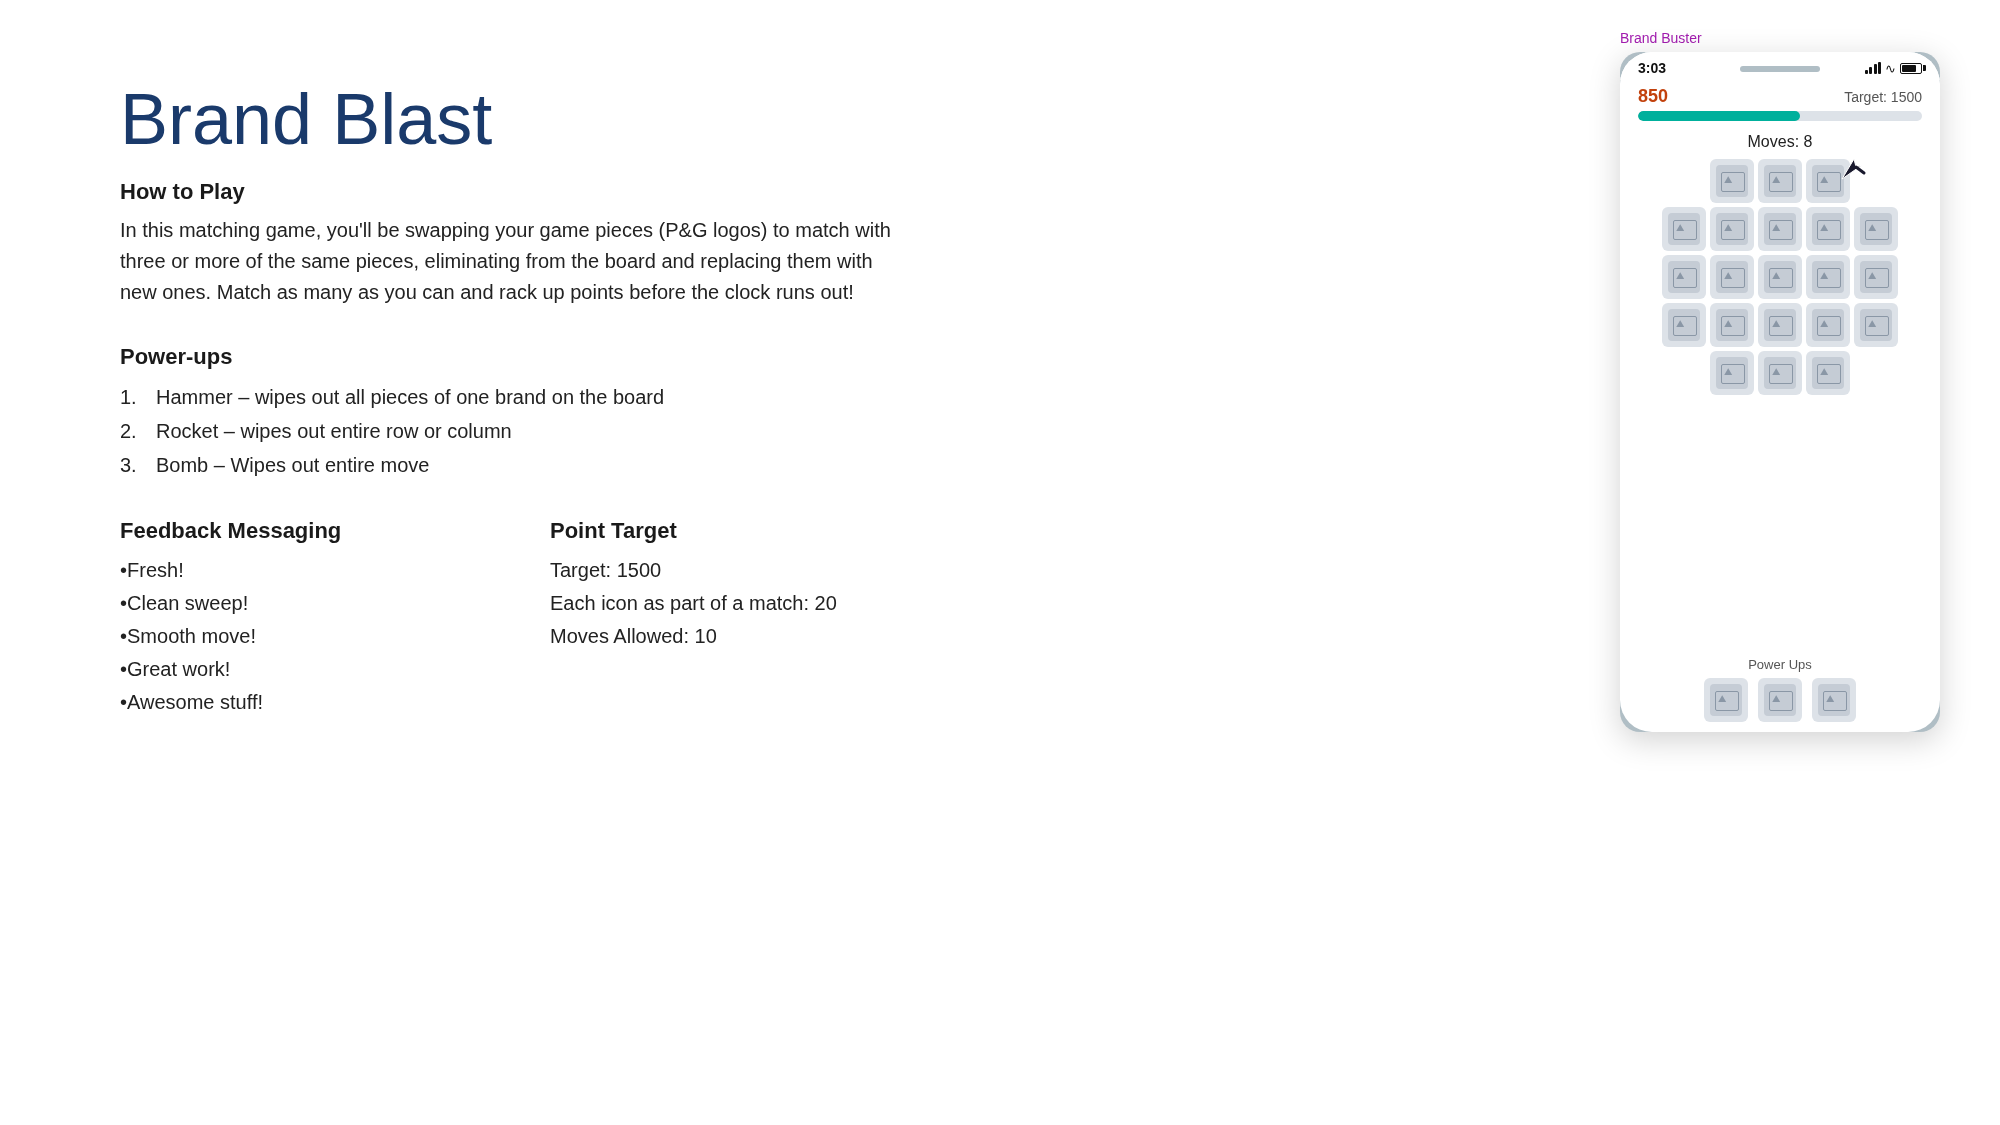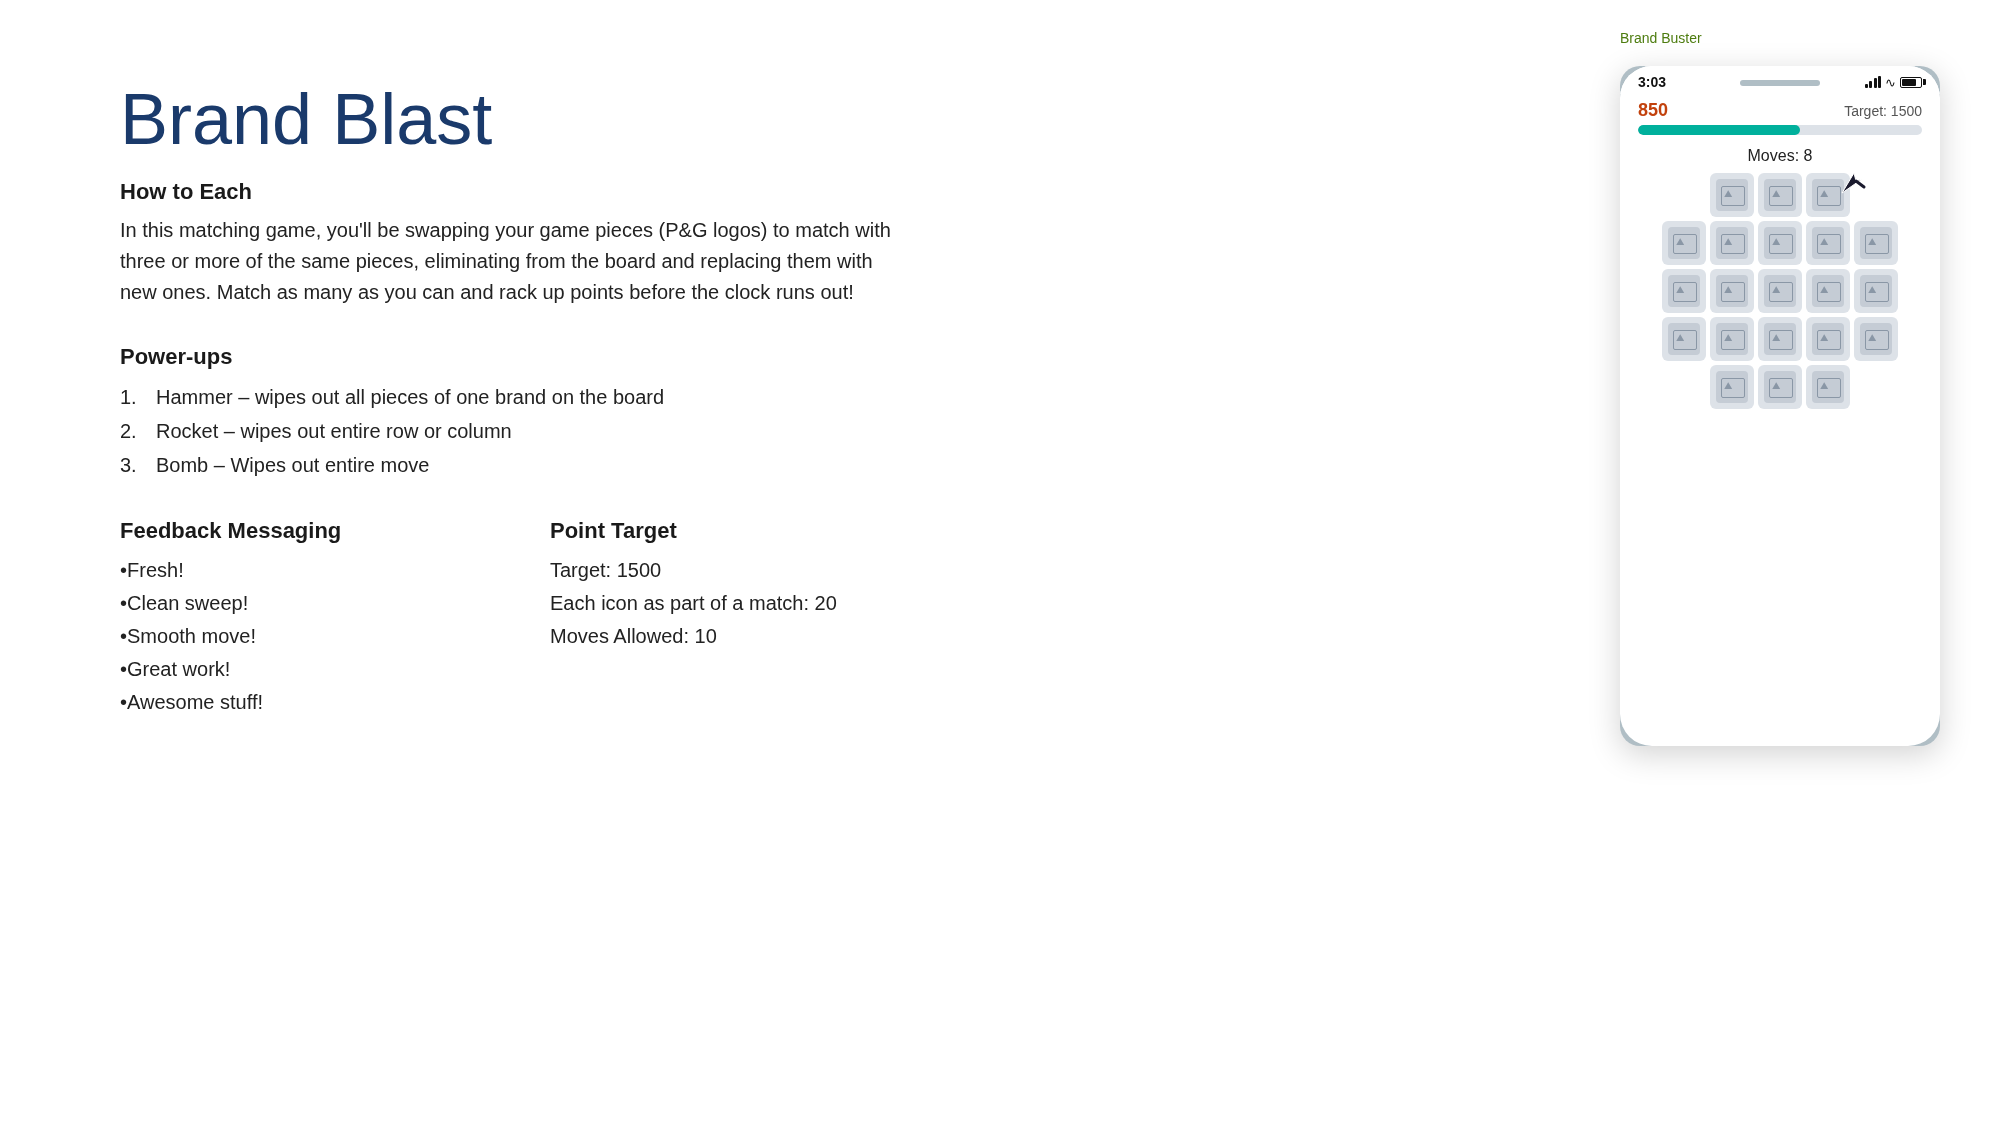--- a/index.html
+++ b/index.html
@@ -94,22 +94,22 @@
       position: absolute;
       right: 60px;
       top: 30px;
       display: flex;
       flex-direction: column;
       align-items: flex-end;
     }
 
     .brand-buster-label {
       font-size: 14px;
-      color: #4d7c0f;
-      margin-bottom: 20px;
+      color: #a21caf;
+      margin-bottom: 6px;
       align-self: flex-start;
     }
 
     .phone-frame {
       width: 320px;
       height: 680px;
       background: #b0bec5;
       border-radius: 20px;
       box-shadow: 0 8px 32px rgba(0,0,0,0.18);
       position: relative;
@@ -353,21 +353,21 @@
     }
   </style>
 </head>
 <body>
 
 <div class="content-area">
 
   <h1 class="page-title">Brand Blast</h1>
 
   <div class="section">
-    <div class="section-heading">How to Each</div>
+    <div class="section-heading">How to Play</div>
     <p class="section-text">In this matching game, you'll be swapping your game pieces (P&amp;G logos) to match with three or more of the same pieces, eliminating from the board and replacing them with new ones. Match as many as you can and rack up points before the clock runs out!</p>
   </div>
 
   <div class="section">
     <div class="section-heading">Power-ups</div>
     <ul class="powerups-list">
       <li>
         <span class="num">1.</span>
         <span>Hammer – wipes out all pieces of one brand on the board</span>
       </li>
@@ -560,16 +560,36 @@
               </div>
             </div>
           <div class="grid-cell">
               <div class="grid-cell-inner">
                 <div class="img-placeholder"></div>
               </div>
             </div>
         </div>
       </div>
 
+      <div class="powerups-section">
+        <div class="powerups-label">Power Ups</div>
+        <div class="powerups-row">
+          <div class="powerup-cell">
+            <div class="powerup-inner">
+                <div class="img-placeholder"></div>
+              </div>
+          </div>
+          <div class="powerup-cell">
+            <div class="powerup-inner">
+                <div class="img-placeholder"></div>
+              </div>
+          </div>
+          <div class="powerup-cell">
+            <div class="powerup-inner">
+                <div class="img-placeholder"></div>
+              </div>
+          </div>
+        </div>
+      </div>
 
     </div>
   </div>
 </div>
 
 </body></html>

